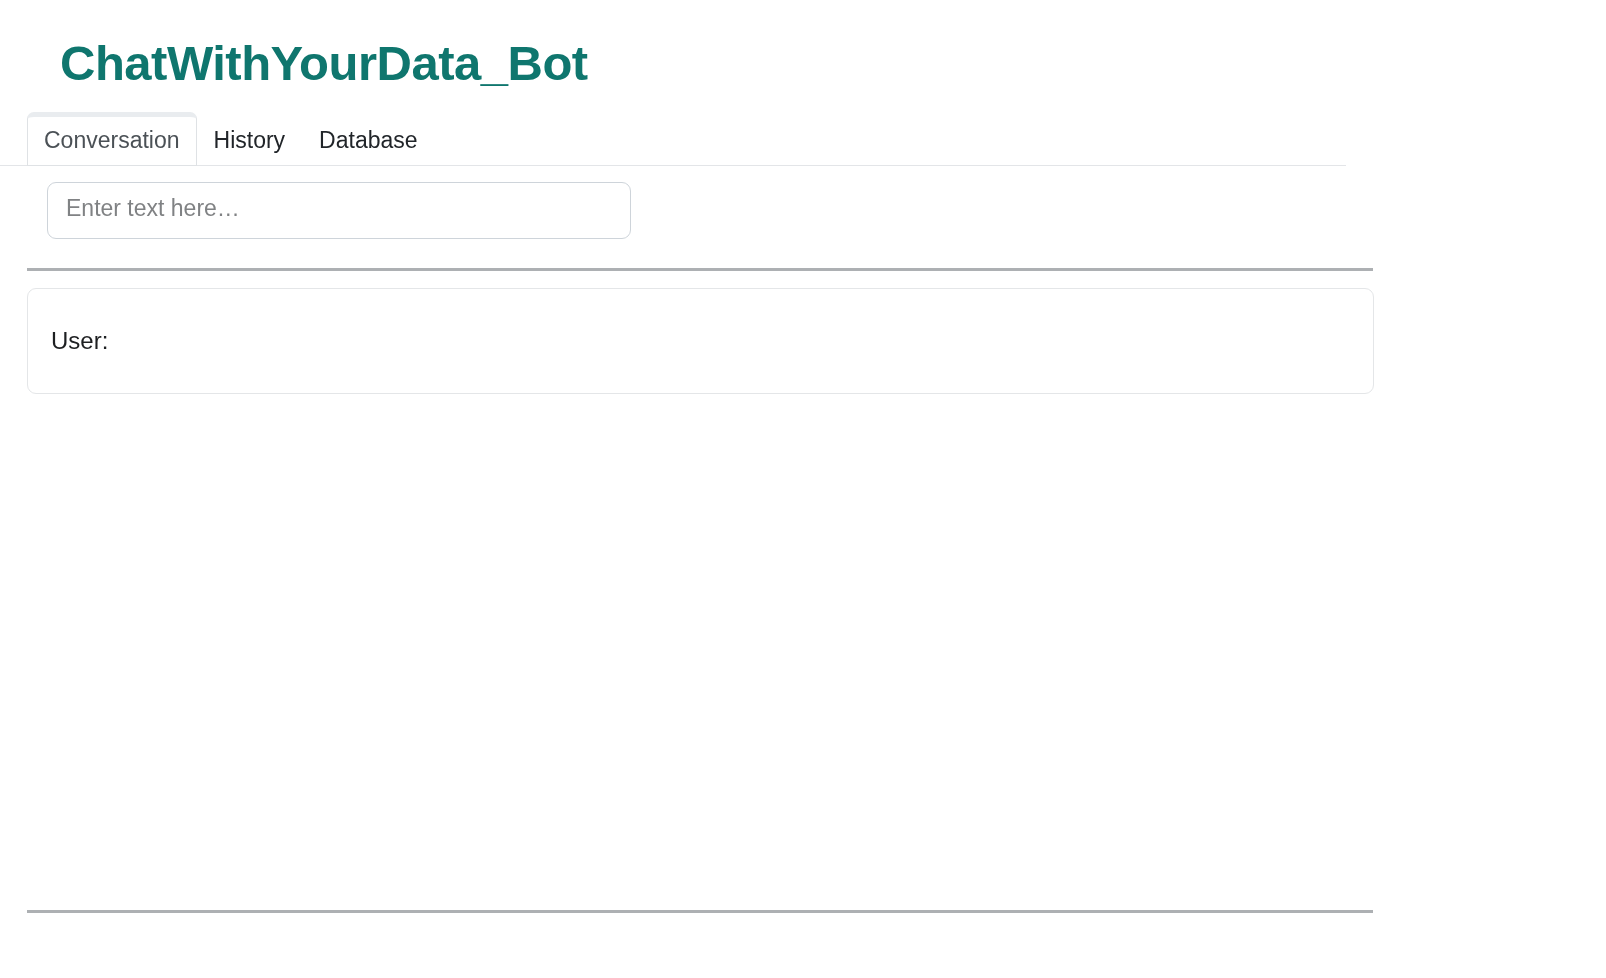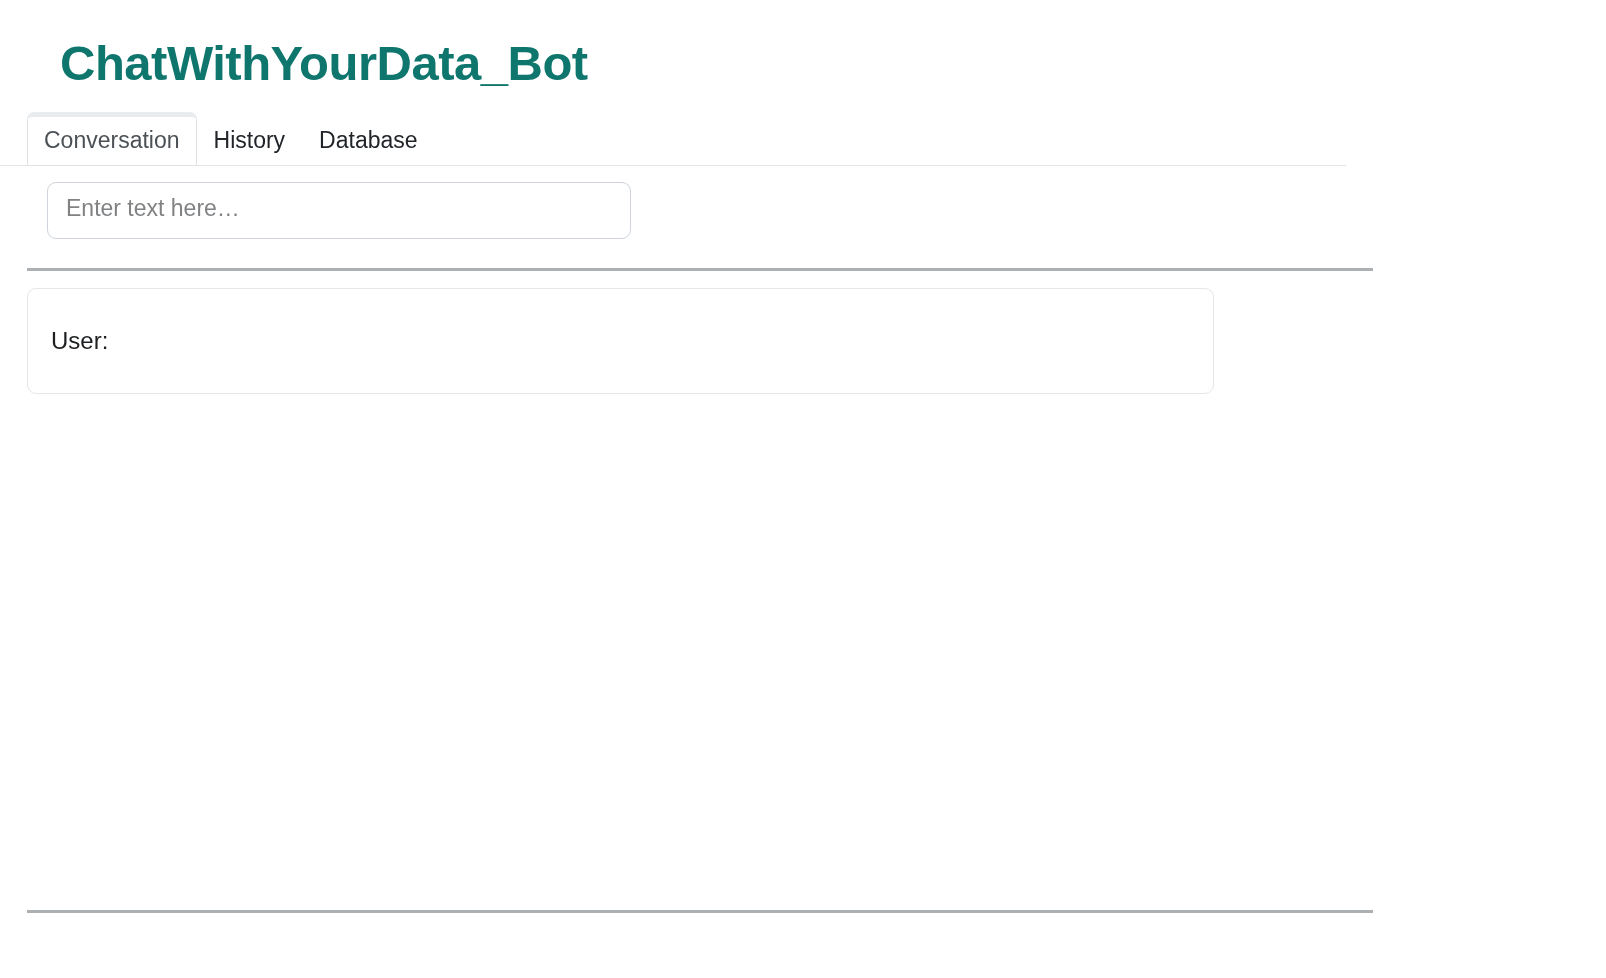--- a/index.html
+++ b/index.html
@@ -107,21 +107,21 @@
     margin: 0;
   }
   .rule-top  { top: 268px; }
   .rule-bottom { top: 910px; }
 
   
   .message-box {
     position: absolute;
     left: 27px;
     top: 288px;
-    width: 1187px;
+    width: 1347px;
     height: 106px;
     box-sizing: border-box;
     background: #ffffff;
     border: 1px solid #e4e6e8;
     border-radius: 9px;
     display: flex;
     align-items: center;
   }
   .message-label {
     margin-left: 23px;

